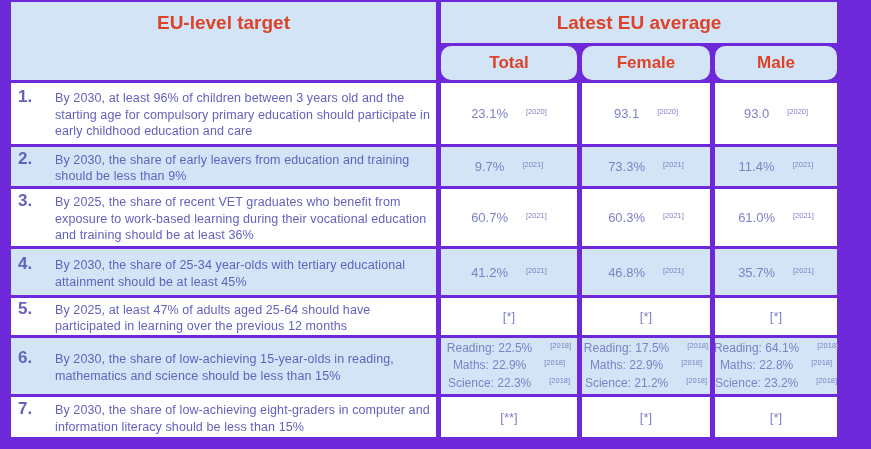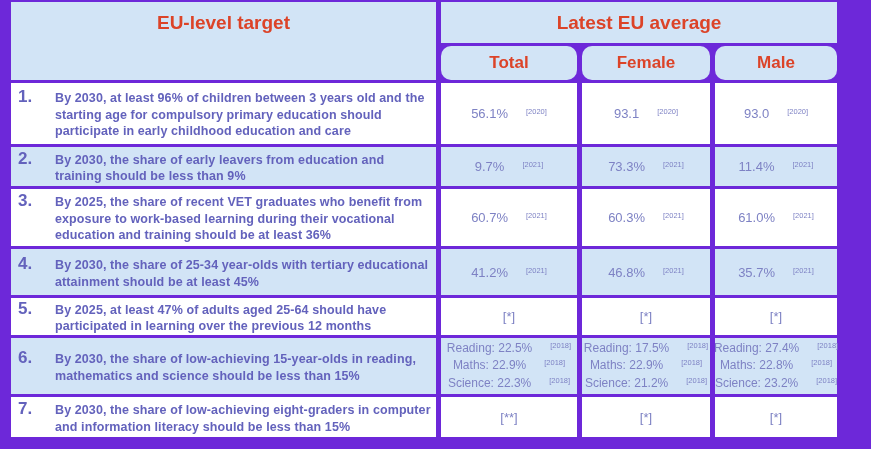--- a/index.html
+++ b/index.html
@@ -29,21 +29,21 @@
   .shade-white { background:#ffffff; }
   .row-left { display:flex; align-items:center; }
   .row-inner {
     display:flex; align-items:baseline; width:100%;
     padding:0 4px 0 7px; box-sizing:border-box;
   }
   .row-num {
     flex:0 0 37px; width:37px; font-size:17px; font-weight:bold; color:var(--purple);
   }
   .row-target {
-    flex:1; font-size:12.5px; font-weight:bold; color:var(--purple);
+    flex:1; font-size:12.5px; font-weight:normal; color:var(--purple);
     line-height:1.32; letter-spacing:0.1px;
   }
   .val-cell {
     display:flex; flex-direction:column; align-items:center; justify-content:center;
     color:var(--val); font-size:13px;
   }
   .val-line { white-space:nowrap; }
   .multi .val-line { font-size:12px; line-height:1.45; }
   .sup { font-size:7.5px; position:relative; top:-4px; margin-left:18px; }
 </style>
@@ -58,21 +58,21 @@
     <div class="cell hdr sub c3">Female</div>
     <div class="cell hdr sub c4">Male</div>
 
   <div class="cell row-left shade-white">
         <div class="row-inner">
           <span class="row-num">1.</span>
           <span class="row-target">By 2030, at least 96% of children between 3 years old and the starting age for compulsory primary education should participate in early childhood education and care</span>
         </div>
       </div>
       <div class="cell val-cell shade-white">
-        <div class="val-line"><span>56.1%</span><span class="sup">[2020]</span></div>
+        <div class="val-line"><span>23.1%</span><span class="sup">[2020]</span></div>
       </div>
       <div class="cell val-cell shade-white">
         <div class="val-line"><span>93.1</span><span class="sup">[2020]</span></div>
       </div>
       <div class="cell val-cell shade-white">
         <div class="val-line"><span>93.0</span><span class="sup">[2020]</span></div>
       </div>
       <div class="cell row-left shade-blue">
         <div class="row-inner">
           <span class="row-num">2.</span>
@@ -143,21 +143,21 @@
         <div class="val-line"><span>Reading: 22.5%</span><span class="sup">[2018]</span></div>
         <div class="val-line"><span>Maths: 22.9%</span><span class="sup">[2018]</span></div>
         <div class="val-line"><span>Science: 22.3%</span><span class="sup">[2018]</span></div>
       </div>
       <div class="cell val-cell shade-blue multi">
         <div class="val-line"><span>Reading: 17.5%</span><span class="sup">[2018]</span></div>
         <div class="val-line"><span>Maths: 22.9%</span><span class="sup">[2018]</span></div>
         <div class="val-line"><span>Science: 21.2%</span><span class="sup">[2018]</span></div>
       </div>
       <div class="cell val-cell shade-blue multi">
-        <div class="val-line"><span>Reading: 27.4%</span><span class="sup">[2018]</span></div>
+        <div class="val-line"><span>Reading: 64.1%</span><span class="sup">[2018]</span></div>
         <div class="val-line"><span>Maths: 22.8%</span><span class="sup">[2018]</span></div>
         <div class="val-line"><span>Science: 23.2%</span><span class="sup">[2018]</span></div>
       </div>
       <div class="cell row-left shade-white">
         <div class="row-inner">
           <span class="row-num">7.</span>
           <span class="row-target">By 2030, the share of low-achieving eight-graders in computer and information literacy should be less than 15%</span>
         </div>
       </div>
       <div class="cell val-cell shade-white">

